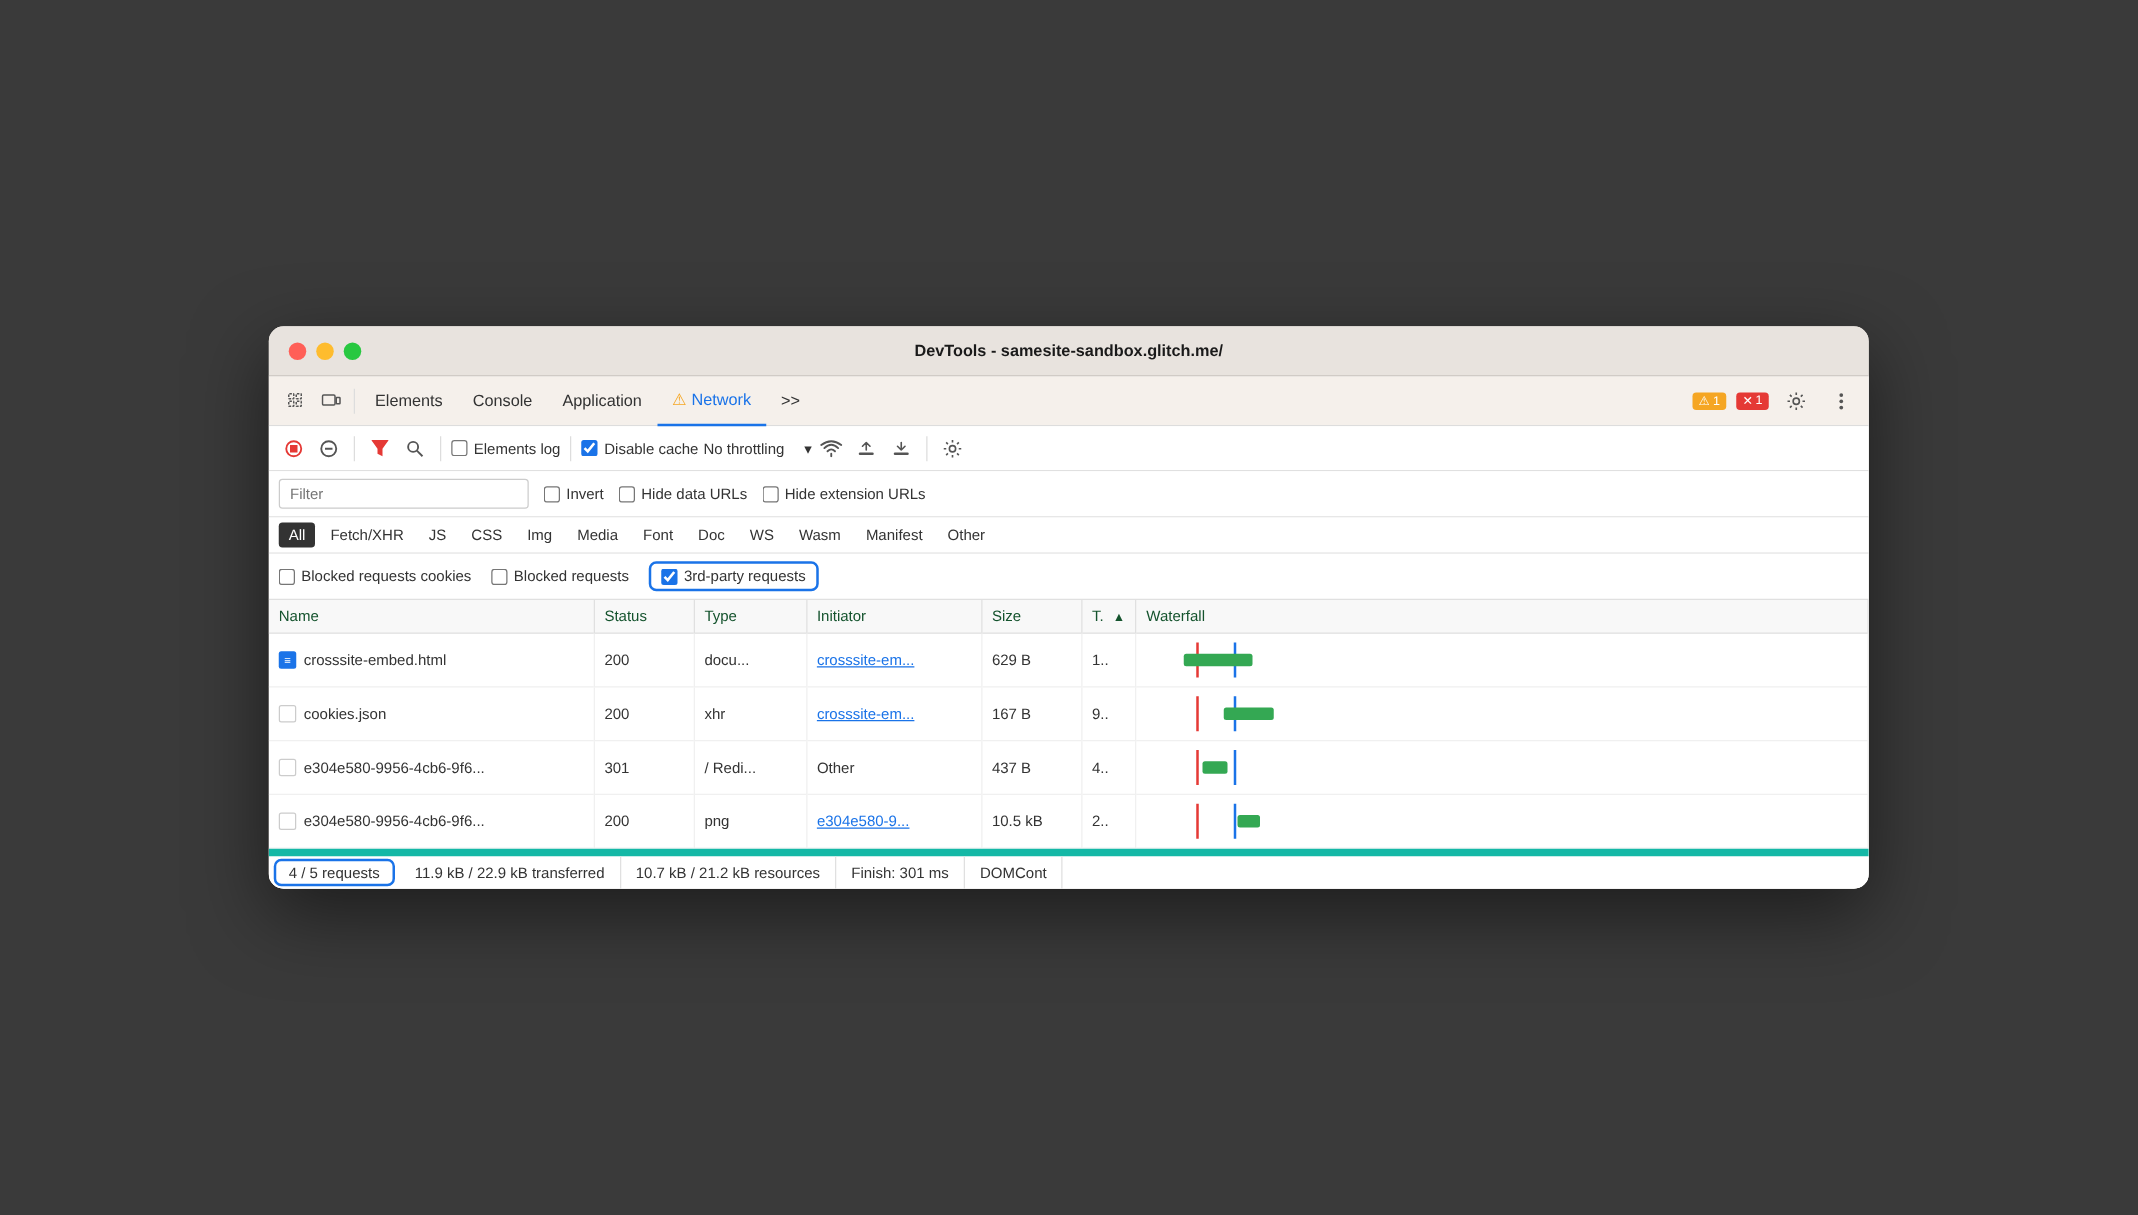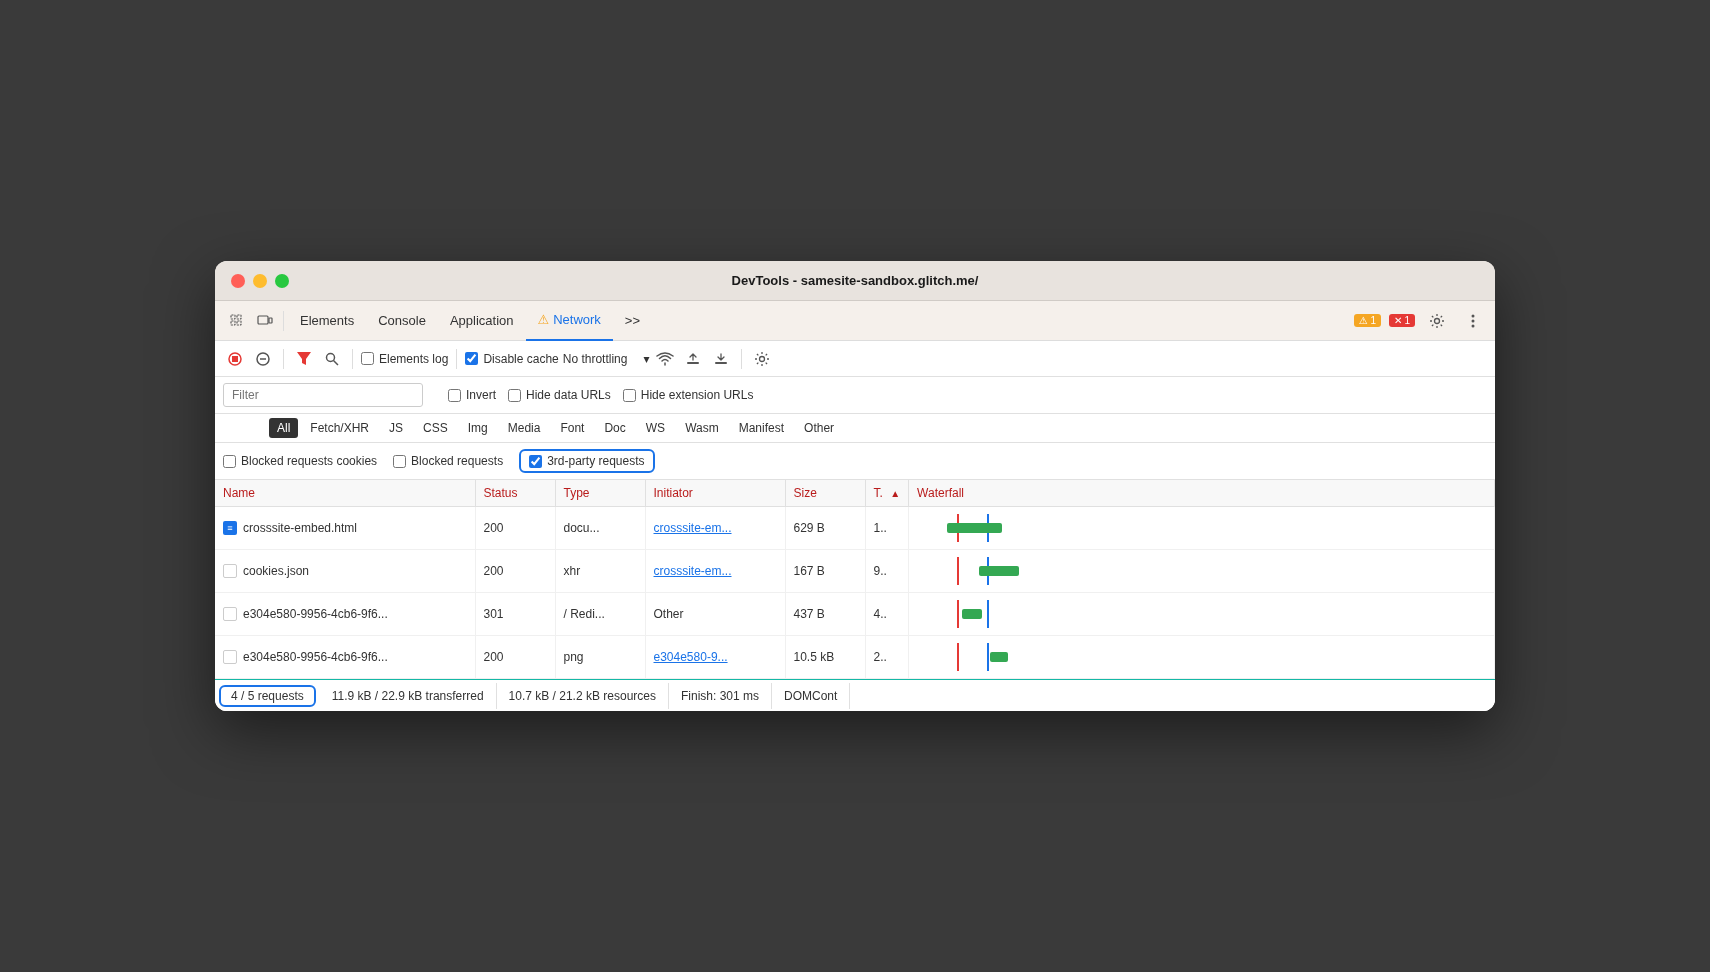--- a/index.html
+++ b/index.html
@@ -163,21 +163,21 @@
       cursor: pointer;
     }
     .wifi-icon { font-size: 14px; color: #555; }
     
     .filter-bar {
       display: flex;
       align-items: center;
       padding: 6px 8px;
       border-bottom: 1px solid #e0e0e0;
       background: #ffffff;
-      gap: 25px;
+      gap: 12px;
     }
     .filter-input {
       border: 1px solid #ccc;
       border-radius: 3px;
       padding: 4px 8px;
       font-size: 12px;
       width: 200px;
       color: #999;
       outline: none;
     }
@@ -202,21 +202,20 @@
       cursor: pointer;
       border-radius: 3px;
       border: none;
       background: none;
       white-space: nowrap;
     }
     .type-btn.active {
       background: #333;
       color: #fff;
       border-radius: 3px;
-      margin-left: 46px;
     }
     
     .blocked-bar {
       display: flex;
       align-items: center;
       padding: 6px 8px;
       border-bottom: 1px solid #e0e0e0;
       background: #ffffff;
       gap: 16px;
     }
@@ -235,21 +234,21 @@
       font-size: 12px;
     }
     .network-table thead tr {
       background: #f8f8f8;
       border-bottom: 1px solid #e0e0e0;
     }
     .network-table thead th {
       padding: 6px 8px;
       text-align: left;
       font-weight: 500;
-      color: #b91c1c;
+      color: #14532d;
       border-right: 1px solid #e0e0e0;
       cursor: pointer;
       white-space: nowrap;
     }
     .network-table tbody tr {
       border-bottom: 1px solid #f0f0f0;
     }
     .network-table tbody td {
       padding: 7px 8px;
       color: #333;
@@ -311,21 +310,21 @@
       position: absolute;
       width: 2px;
       height: 28px;
       background: #1a73e8;
       top: 0;
     }
     
     .status-bar {
       display: flex;
       align-items: center;
-      border-top: 1px solid #14b8a6;
+      border-top: 6px solid #14b8a6;
       background: #ffffff;
       font-size: 12px;
       color: #333;
       height: 32px;
     }
     .status-segment {
       padding: 6px 12px;
       border-right: 1px solid #e0e0e0;
       white-space: nowrap;
     }

